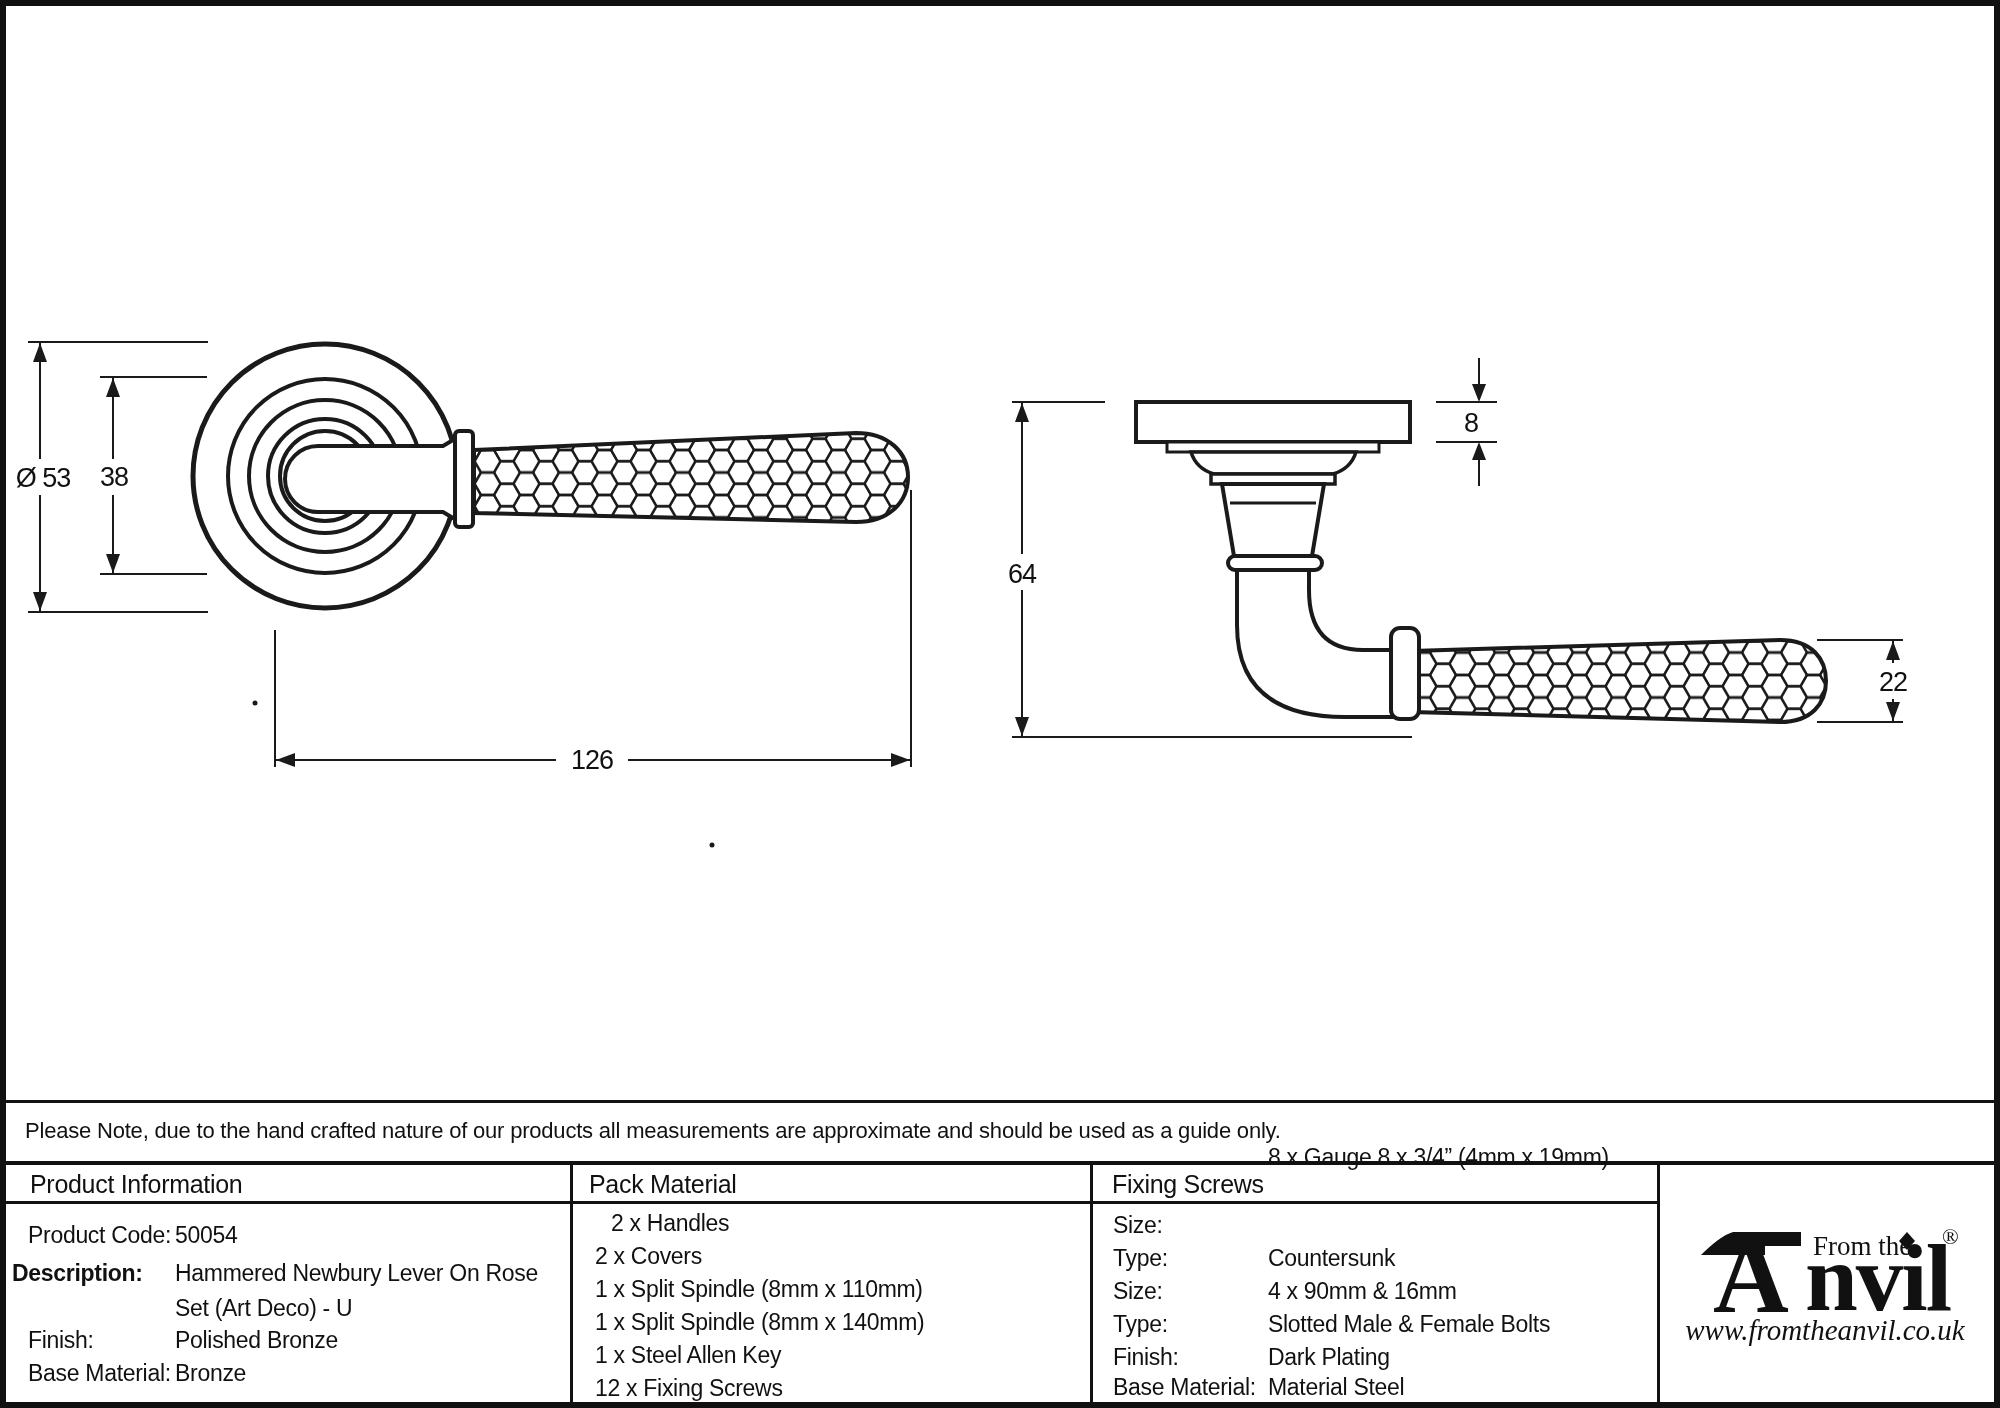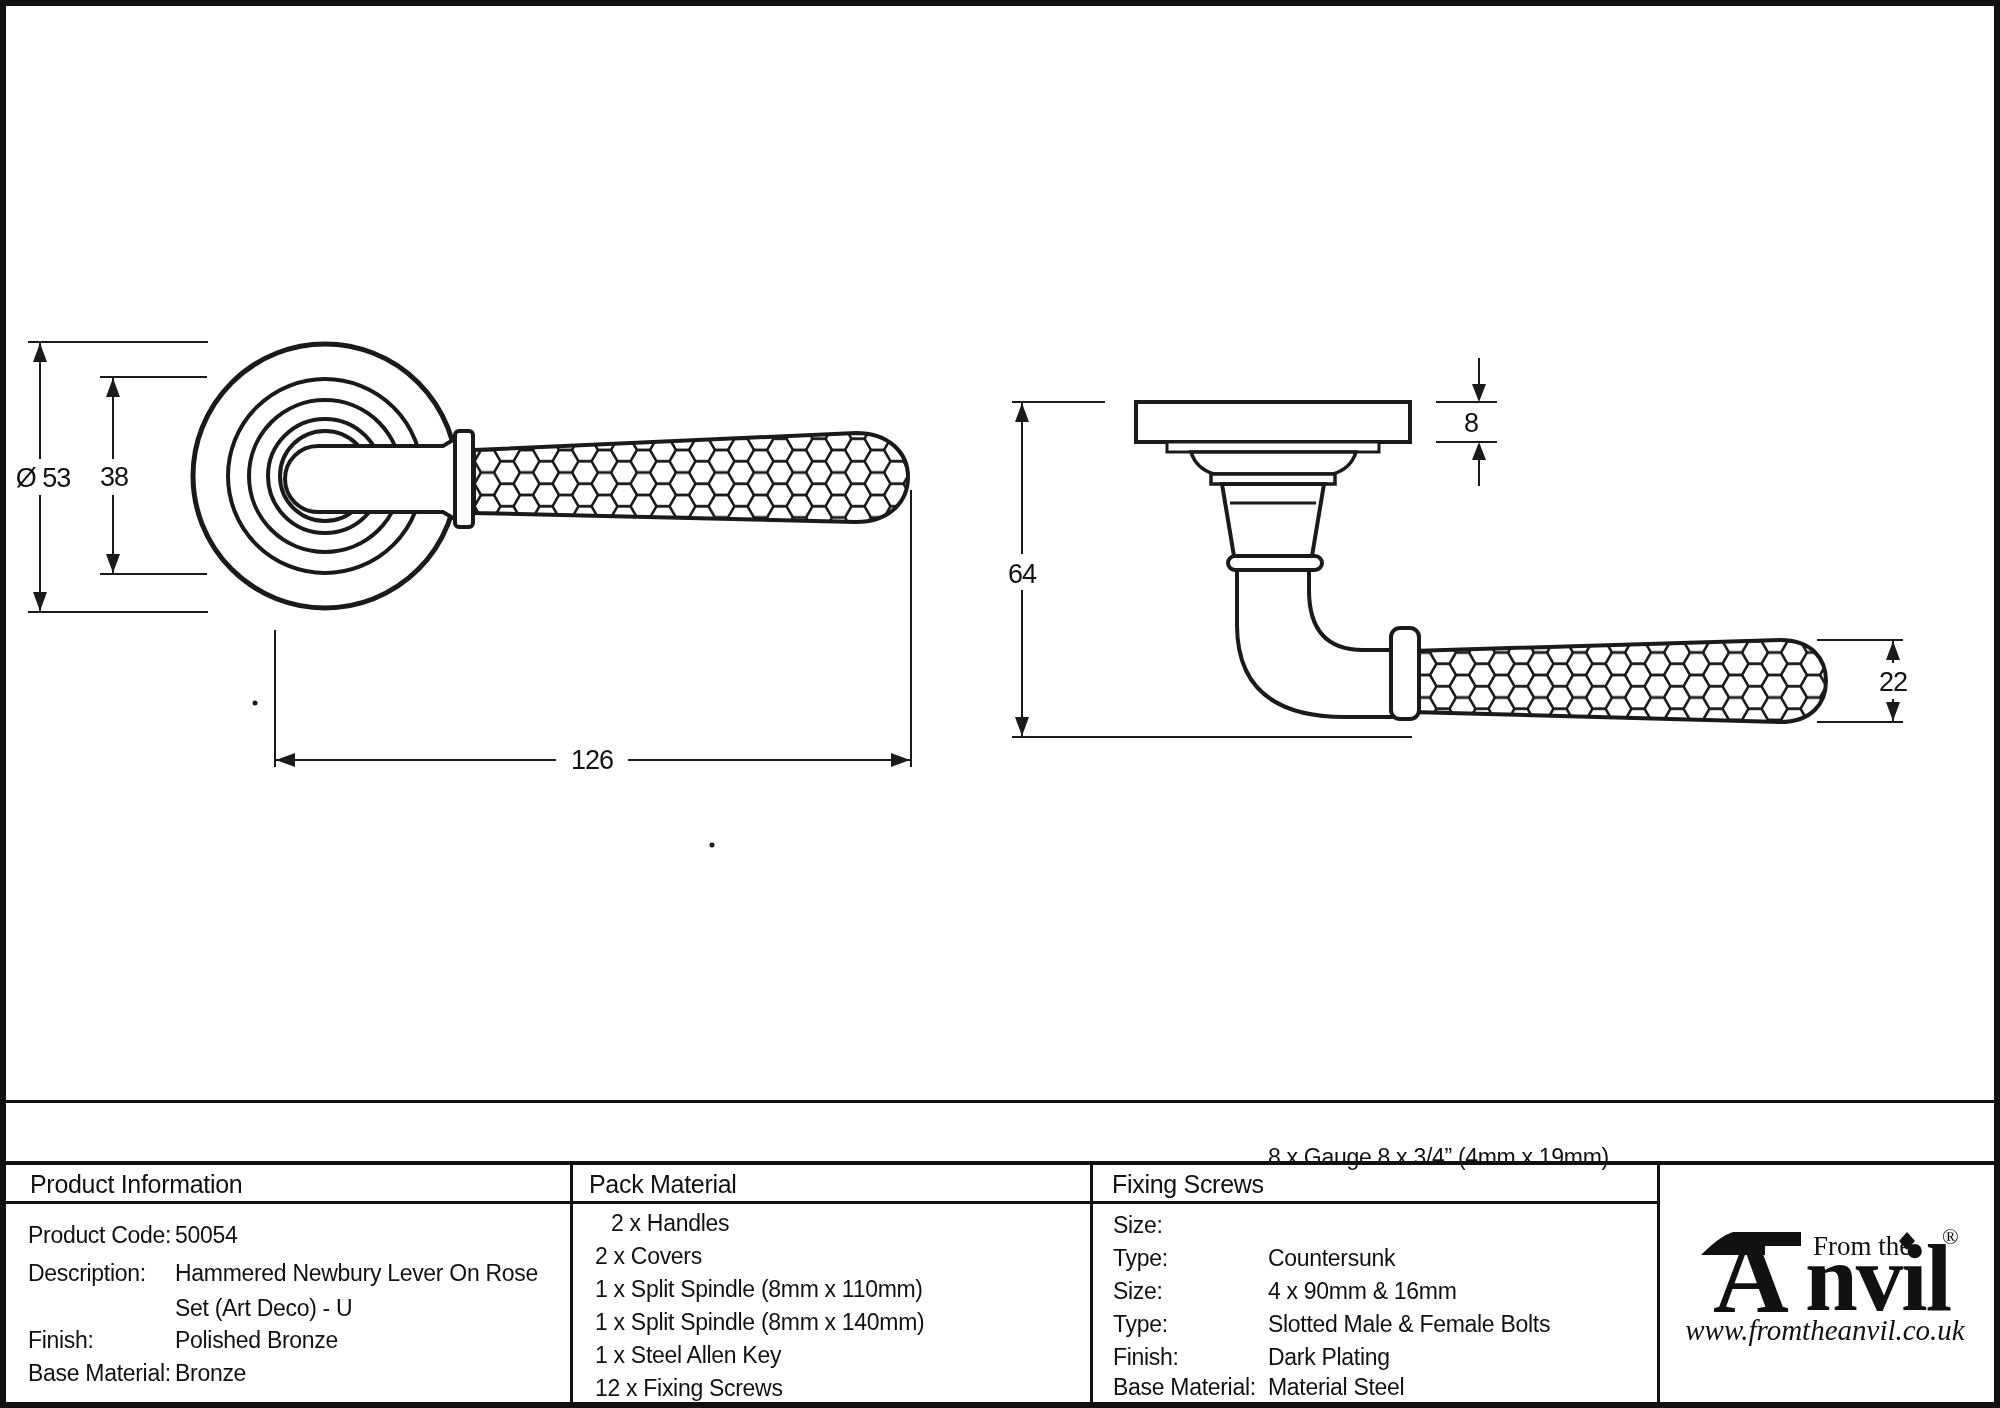--- a/index.html
+++ b/index.html
@@ -112,31 +112,32 @@
     <rect x="1871" y="663" width="44" height="36" fill="#ffffff"></rect>
     <text class="dim" x="1893" y="691" text-anchor="middle">22</text>
 
     <g fill="#1a1a1a">
       <circle cx="255" cy="703" r="2.5"></circle>
       <circle cx="712" cy="845" r="2.5"></circle>
     </g>
   </svg>
 
   <div class="hline" style="left:6px;top:1100px;width:1988px;height:3px;"></div>
+  <div class="txt note-text" style="left:25px;top:1118px;">Please Note, due to the hand crafted nature of our products all measurements are approximate and should be used as a guide only.</div>
   <div class="hline" style="left:6px;top:1161px;width:1988px;height:4px;"></div>
 
   <div class="hline" style="left:6px;top:1201px;width:1651px;height:3px;"></div>
   <div class="vline" style="left:570px;top:1161px;width:3px;height:241px;"></div>
   <div class="vline" style="left:1090px;top:1161px;width:3px;height:241px;"></div>
   <div class="vline" style="left:1657px;top:1161px;width:3px;height:241px;"></div>
 
   <div class="txt th" style="left:30px;top:1170px;">Product Information</div>
   <div class="txt cell" style="left:28px;top:1222px;">Product Code:</div>
   <div class="txt cell" style="left:175px;top:1222px;">50054</div>
-  <div class="txt cell" style="left:28px;top:1260px;">Description:</div>
+  <div class="txt cell" style="left:12px;top:1260px;font-weight:bold;">Description:</div>
   <div class="txt cell" style="left:175px;top:1260px;">Hammered Newbury Lever On Rose</div>
   <div class="txt cell" style="left:175px;top:1295px;">Set (Art Deco) - U</div>
   <div class="txt cell" style="left:28px;top:1327px;">Finish:</div>
   <div class="txt cell" style="left:175px;top:1327px;">Polished Bronze</div>
   <div class="txt cell" style="left:28px;top:1360px;">Base Material:</div>
   <div class="txt cell" style="left:175px;top:1360px;">Bronze</div>
 
   <div class="txt th" style="left:589px;top:1170px;">Pack Material</div>
   <div class="txt cell" style="left:603px;top:1210px;margin-left:8px;">2 x Handles</div>
   <div class="txt cell" style="left:595px;top:1243px;">2 x Covers</div>

